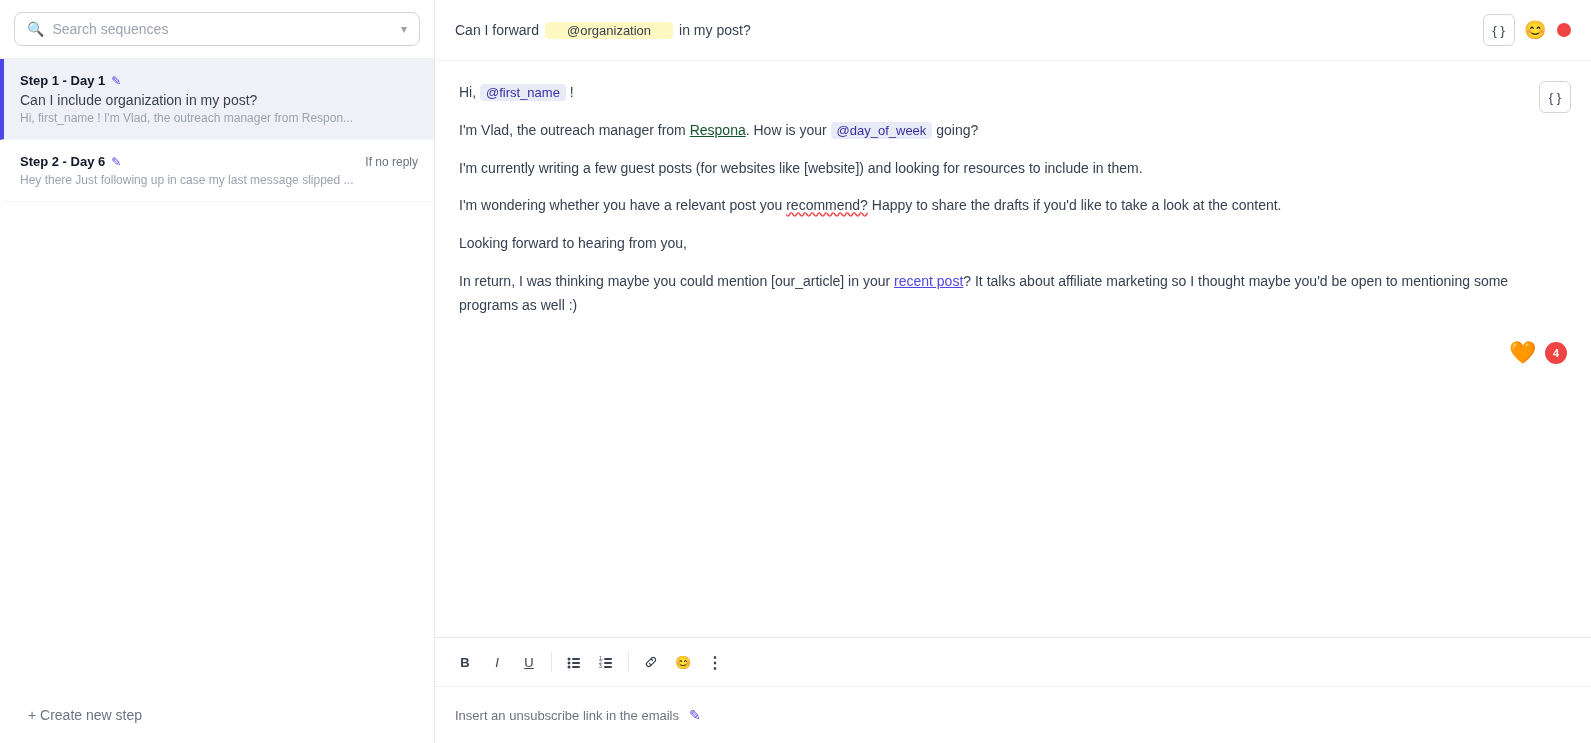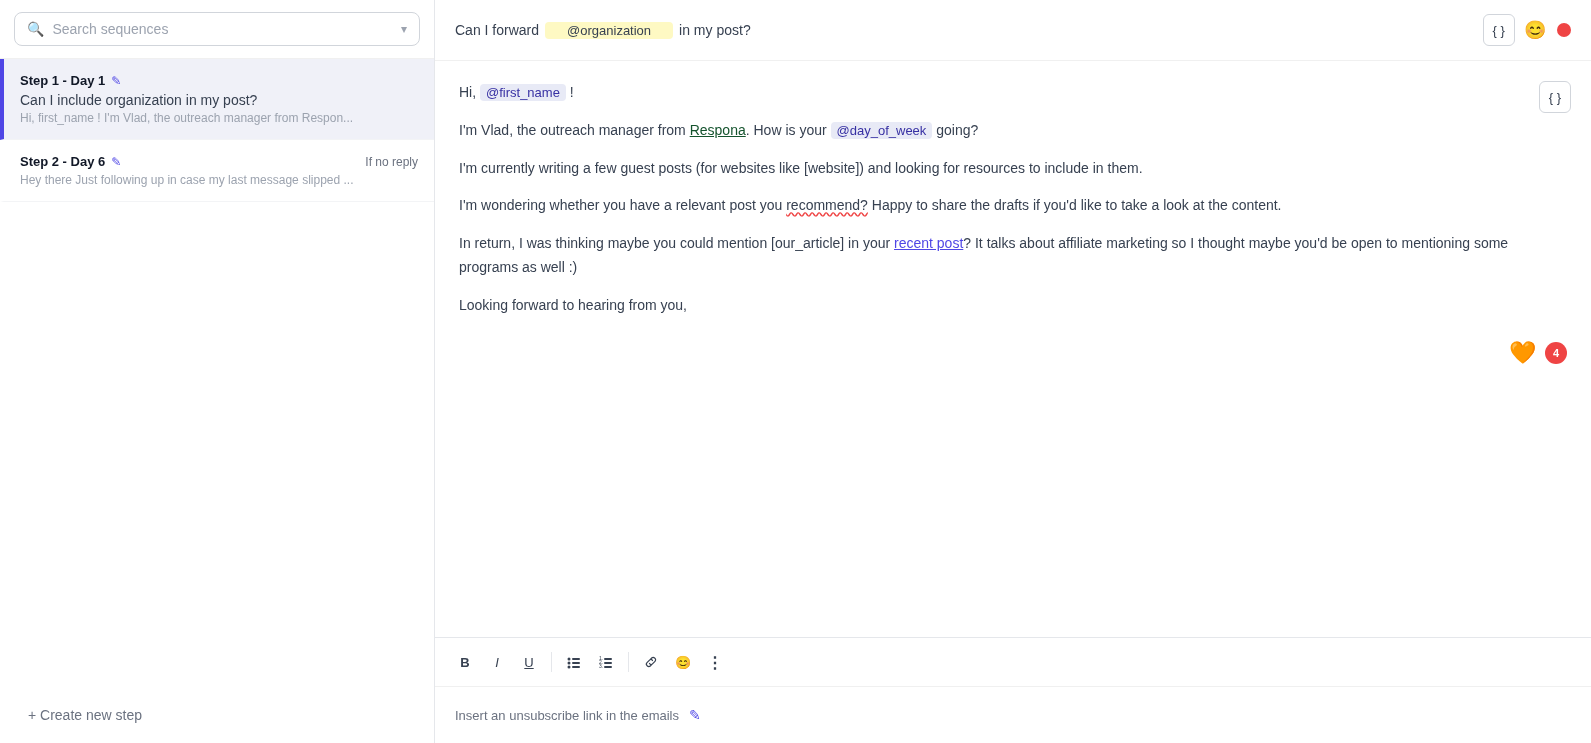--- a/index.html
+++ b/index.html
@@ -398,24 +398,24 @@
       <p>
         I'm Vlad, the outreach manager from <span class="brand-link">Respona</span>. How is your <span class="inline-variable">@day_of_week</span> going?
       </p>
       <p>
         I'm currently writing a few guest posts (for websites like [website]) and looking for resources to include in them.
       </p>
       <p>
         I'm wondering whether you have a relevant post you <span class="spellcheck-underline">recommend?</span> Happy to share the drafts if you'd like to take a look at the content.
       </p>
       <p>
+        Looking forward to hearing from you,
+      </p>
+      <p>
         In return, I was thinking maybe you could mention <span class="article-ref">[our_article]</span> in your <span class="recent-post-link">recent post</span>? It talks about affiliate marketing so I thought maybe you'd be open to mentioning some programs as well :)
-      </p>
-      <p>
-        Looking forward to hearing from you,
       </p>
     </div>
 
     <div class="reactions-area">
       <span class="heart-emoji">🧡</span>
       <div style="position:relative; display:inline-flex; align-items:center; justify-content:center;">
         <div class="badge-count">
           <span>4</span>
           <sup class="badge-plus">+</sup>
         </div>

